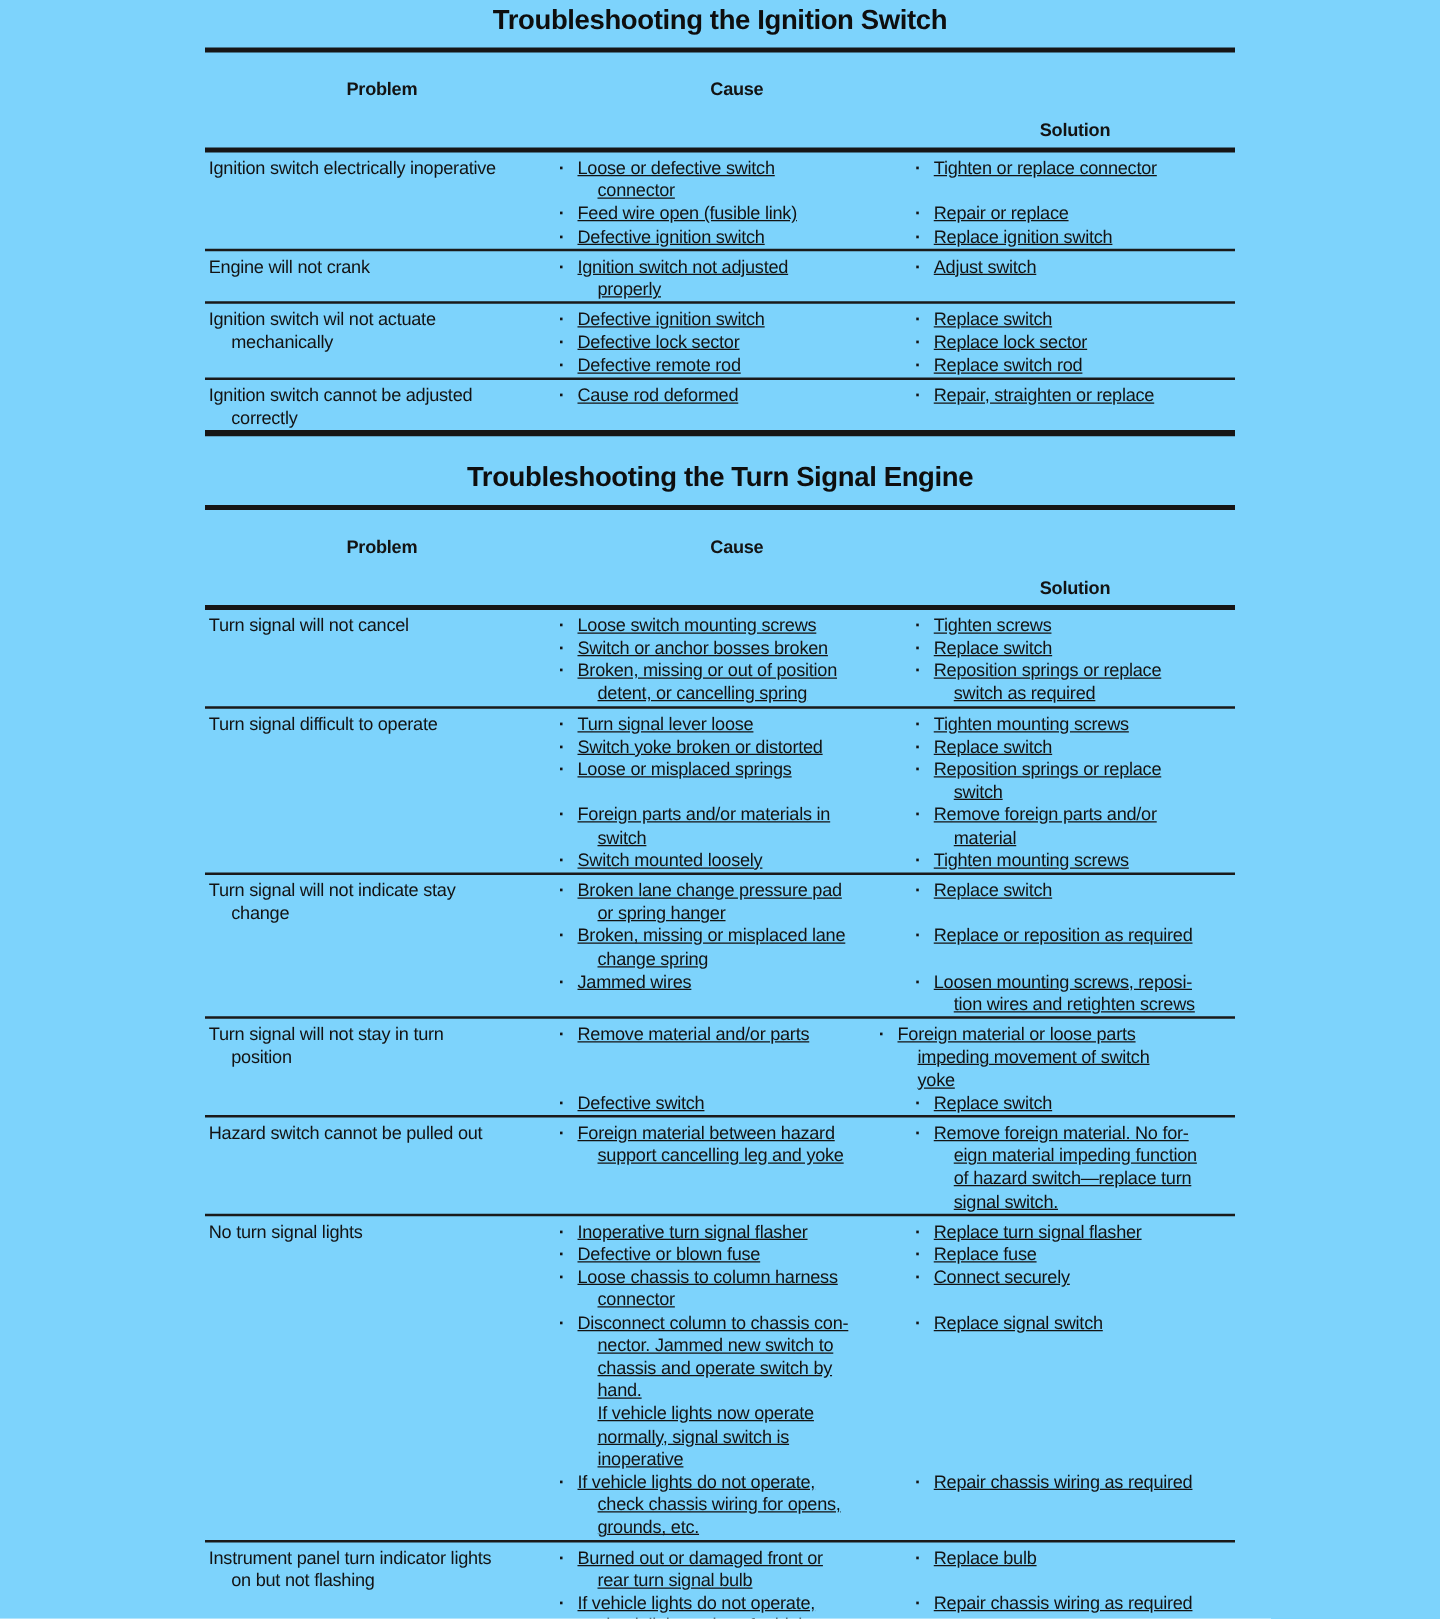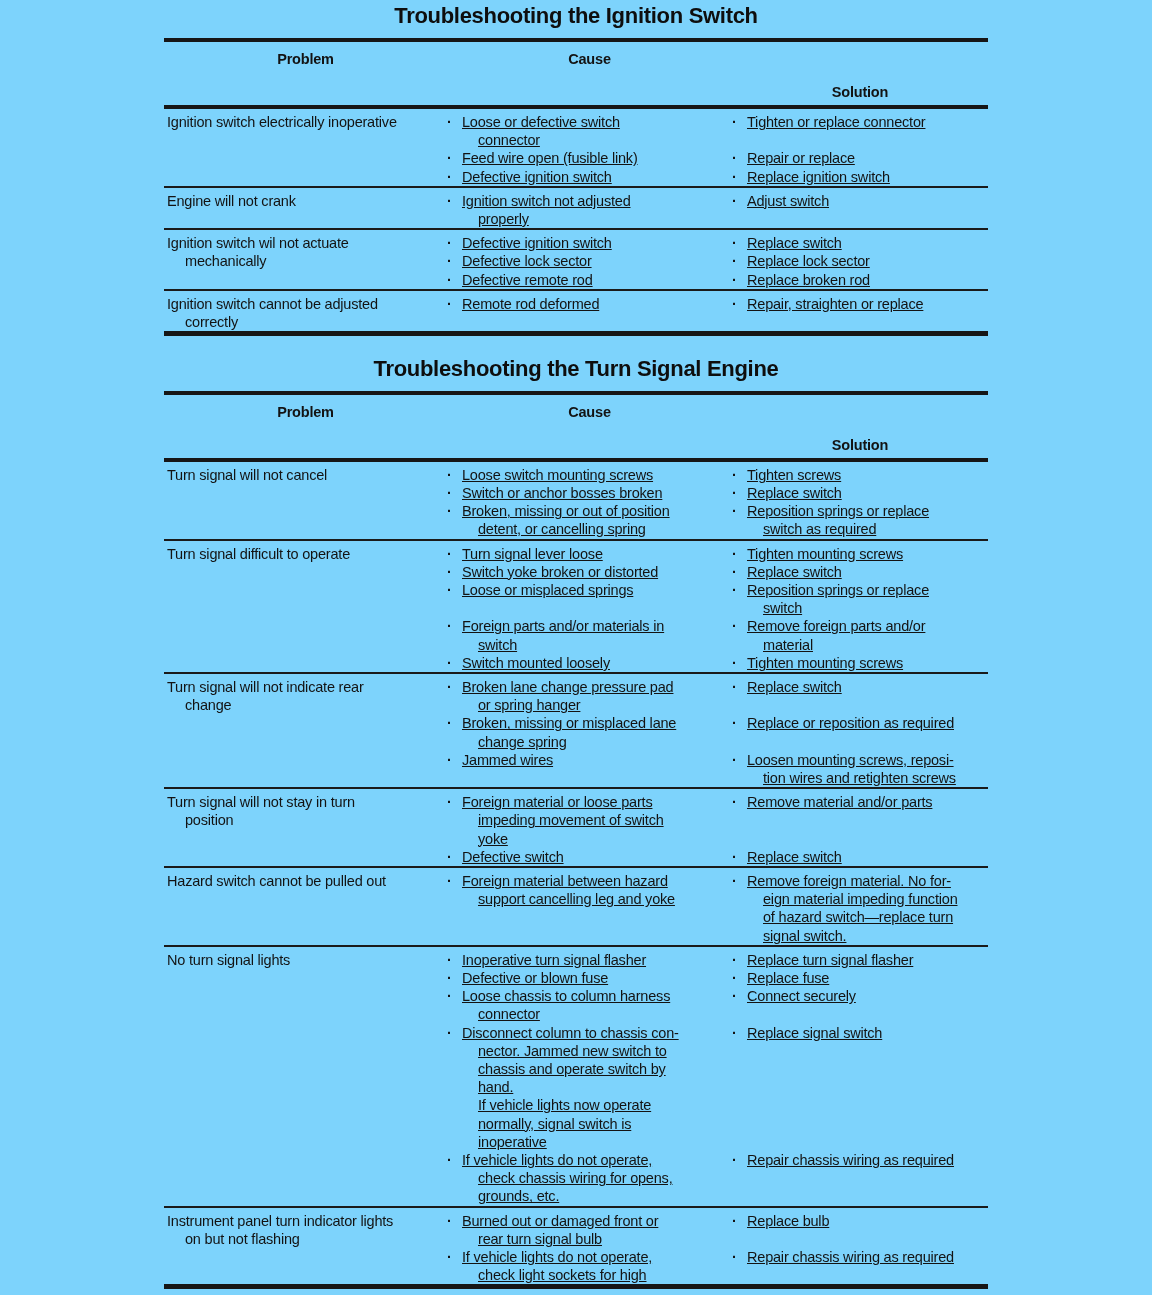--- a/index.html
+++ b/index.html
@@ -25,21 +25,21 @@
     text-align: center;
     letter-spacing: -0.3px;
     margin-bottom: 9px;
     color: #0e0e0e;
   }
   .tbl-2 .tbl-title { margin-top: 20px; }
   .thead {
     display: flex;
     border-top: 4px solid #161616;
     border-bottom: 4px solid #161616;
-    padding: 9px 0 5px 0;
+    padding: 22px 0 5px 0;
   }
   .th {
     font-size: 14.5px;
     font-weight: bold;
     text-align: center;
     letter-spacing: -0.2px;
   }
   .th-problem { width: 283px; }
   .th-cause   { width: 285px; }
   .th-solution{ flex: 1; margin-top: 33px; }
@@ -139,30 +139,30 @@
               <div class="pair">
                 <div class="cell cause-cell"><span class="blt">·</span><span class="txt">Defective ignition switch</span></div>
                 <div class="cell solution-cell"><span class="blt">·</span><span class="txt">Replace switch</span></div>
               </div>
               <div class="pair">
                 <div class="cell cause-cell"><span class="blt">·</span><span class="txt">Defective lock sector</span></div>
                 <div class="cell solution-cell"><span class="blt">·</span><span class="txt">Replace lock sector</span></div>
               </div>
               <div class="pair">
                 <div class="cell cause-cell"><span class="blt">·</span><span class="txt">Defective remote rod</span></div>
-                <div class="cell solution-cell"><span class="blt">·</span><span class="txt">Replace broken rod</span></div>
+                <div class="cell solution-cell"><span class="blt">·</span><span class="txt">Replace switch rod</span></div>
               </div>
             </div>
           </div>
           <div class="trow">
             <div class="cell problem-cell">Ignition switch cannot be adjusted
 correctly</div>
             <div class="pairs">
               <div class="pair">
-                <div class="cell cause-cell"><span class="blt">·</span><span class="txt">Remote rod deformed</span></div>
+                <div class="cell cause-cell"><span class="blt">·</span><span class="txt">Cause rod deformed</span></div>
                 <div class="cell solution-cell"><span class="blt">·</span><span class="txt">Repair, straighten or replace</span></div>
               </div>
             </div>
           </div>
         </div>
       <div class="rule-bottom"></div>
     </section>
 
     <section class="tbl tbl-2">
       <h1 class="tbl-title">Troubleshooting the Turn Signal Engine</h1>
@@ -213,21 +213,21 @@
                 <div class="cell solution-cell"><span class="blt">·</span><span class="txt">Remove foreign parts and/or
 material</span></div>
               </div>
               <div class="pair">
                 <div class="cell cause-cell"><span class="blt">·</span><span class="txt">Switch mounted loosely</span></div>
                 <div class="cell solution-cell"><span class="blt">·</span><span class="txt">Tighten mounting screws</span></div>
               </div>
             </div>
           </div>
           <div class="trow">
-            <div class="cell problem-cell">Turn signal will not indicate rear
+            <div class="cell problem-cell">Turn signal will not indicate stay
 change</div>
             <div class="pairs">
               <div class="pair">
                 <div class="cell cause-cell"><span class="blt">·</span><span class="txt">Broken lane change pressure pad
 or spring hanger</span></div>
                 <div class="cell solution-cell"><span class="blt">·</span><span class="txt">Replace switch</span></div>
               </div>
               <div class="pair">
                 <div class="cell cause-cell"><span class="blt">·</span><span class="txt">Broken, missing or misplaced lane
 change spring</span></div>
@@ -238,24 +238,24 @@
                 <div class="cell solution-cell"><span class="blt">·</span><span class="txt">Loosen mounting screws, reposi-
 tion wires and retighten screws</span></div>
               </div>
             </div>
           </div>
           <div class="trow">
             <div class="cell problem-cell">Turn signal will not stay in turn
 position</div>
             <div class="pairs">
               <div class="pair">
+                <div class="cell solution-cell"><span class="blt">·</span><span class="txt">Remove material and/or parts</span></div>
                 <div class="cell cause-cell"><span class="blt">·</span><span class="txt">Foreign material or loose parts
 impeding movement of switch
 yoke</span></div>
-                <div class="cell solution-cell"><span class="blt">·</span><span class="txt">Remove material and/or parts</span></div>
               </div>
               <div class="pair">
                 <div class="cell cause-cell"><span class="blt">·</span><span class="txt">Defective switch</span></div>
                 <div class="cell solution-cell"><span class="blt">·</span><span class="txt">Replace switch</span></div>
               </div>
             </div>
           </div>
           <div class="trow">
             <div class="cell problem-cell">Hazard switch cannot be pulled out</div>
             <div class="pairs">

